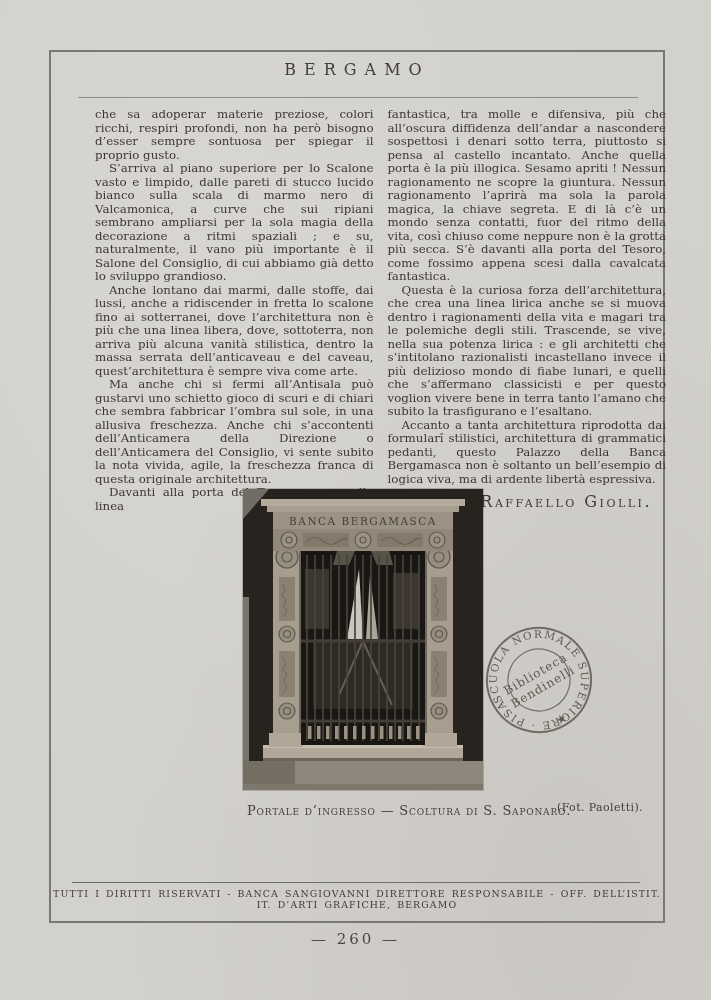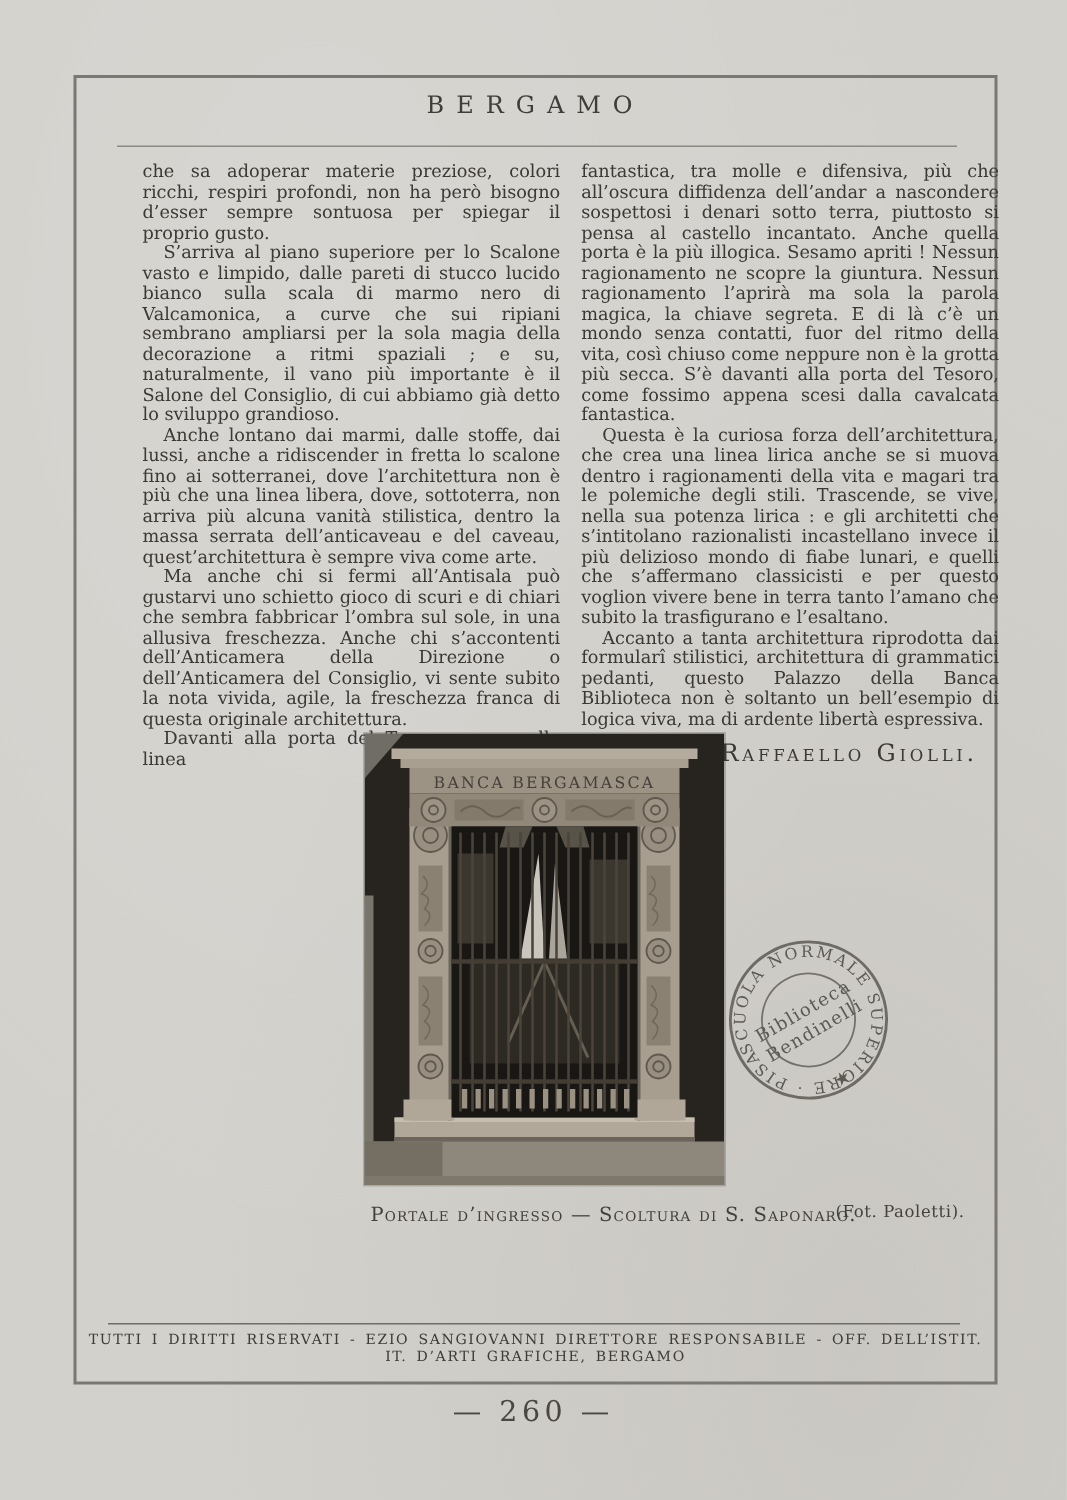--- a/index.html
+++ b/index.html
@@ -57,21 +57,21 @@
   }
   .foot-rule{
     position:absolute;left:72px;top:882px;width:568px;height:1px;background:#6f6d67;
   }
   .imprint{
     position:absolute;left:49px;top:888px;width:616px;text-align:center;
     font-size:9.4px;letter-spacing:1.1px;color:#3e3b37;word-spacing:2px;
   }
   .pageno{
     position:absolute;left:0;top:930px;width:711px;text-align:center;
-    font-size:19px;letter-spacing:3px;color:#4a4742;
+    font-size:15px;letter-spacing:3px;color:#4a4742;
   }
 </style>
 </head>
 <body>
 
 <div class="page">
 
   <div class="frame"></div>
 
   <div class="masthead">BERGAMO</div>
@@ -81,21 +81,21 @@
     <div class="col">
       <p class="noindent">che sa adoperar materie preziose, colori ricchi, respiri profondi, non ha però bisogno d’esser sempre sontuosa per spiegar il proprio gusto.</p>
       <p>S’arriva al piano superiore per lo Scalone vasto e limpido, dalle pareti di stucco lucido bianco sulla scala di marmo nero di Valcamonica, a curve che sui ripiani sembrano ampliarsi per la sola magia della decorazione a ritmi spaziali ; e su, naturalmente, il vano più importante è il Salone del Consiglio, di cui abbiamo già detto lo sviluppo grandioso.</p>
       <p>Anche lontano dai marmi, dalle stoffe, dai lussi, anche a ridiscender in fretta lo scalone fino ai sotterranei, dove l’architettura non è più che una linea libera, dove, sottoterra, non arriva più alcuna vanità stilistica, dentro la massa serrata dell’anticaveau e del caveau, quest’architettura è sempre viva come arte.</p>
       <p>Ma anche chi si fermi all’Antisala può gustarvi uno schietto gioco di scuri e di chiari che sembra fabbricar l’ombra sul sole, in una allusiva freschezza. Anche chi s’accontenti dell’Anticamera della Direzione o dell’Anticamera del Consiglio, vi sente subito la nota vivida, agile, la freschezza franca di questa originale architettura.</p>
       <p>Davanti alla porta del Tesoro, con quella linea</p>
     </div>
     <div class="col">
       <p class="noindent">fantastica, tra molle e difensiva, più che all’oscura diffidenza dell’andar a nascondere sospettosi i denari sotto terra, piuttosto si pensa al castello incantato. Anche quella porta è la più illogica. Sesamo apriti ! Nessun ragionamento ne scopre la giuntura. Nessun ragionamento l’aprirà ma sola la parola magica, la chiave segreta. E di là c’è un mondo senza contatti, fuor del ritmo della vita, così chiuso come neppure non è la grotta più secca. S’è davanti alla porta del Tesoro, come fossimo appena scesi dalla cavalcata fantastica.</p>
       <p>Questa è la curiosa forza dell’architettura, che crea una linea lirica anche se si muova dentro i ragionamenti della vita e magari tra le polemiche degli stili. Trascende, se vive, nella sua potenza lirica : e gli architetti che s’intitolano razionalisti incastellano invece il più delizioso mondo di fiabe lunari, e quelli che s’affermano classicisti e per questo voglion vivere bene in terra tanto l’amano che subito la trasfigurano e l’esaltano.</p>
-      <p>Accanto a tanta architettura riprodotta dai formularî stilistici, architettura di grammatici pedanti, questo Palazzo della Banca Biblioteca non è soltanto un bell’esempio di logica viva, ma di ardente libertà espressiva.</p>
+      <p>Accanto a tanta architettura riprodotta dai formularî stilistici, architettura di grammatici pedanti, questo Palazzo della Banca Bergamasca non è soltanto un bell’esempio di logica viva, ma di ardente libertà espressiva.</p>
       <div class="signature">Raffaello Giolli.</div>
     </div>
   </div>
 
   <svg class="photo" viewBox="0 0 240 301" xmlns="http://www.w3.org/2000/svg">
     <rect x="0" y="0" width="240" height="301" fill="#272420"></rect>
     <polygon points="0,0 26,0 0,30" fill="#b9b5ac" opacity="0.5"></polygon>
 
     <rect x="0" y="272" width="240" height="29" fill="#8e887c"></rect>
     <rect x="0" y="272" width="52" height="29" fill="#746e63"></rect>
@@ -232,16 +232,16 @@
       <text x="75" y="87" text-anchor="middle" font-family="DejaVu Serif, Liberation Serif, serif" font-size="12" letter-spacing="1">Bendinelli</text>
     </g>
   </svg>
 
   <div class="caption-row">
     <span class="caption">Portale d’ingresso — Scoltura di S. Saponaro.</span>
     <span class="credit">(Fot. Paoletti).</span>
   </div>
 
   <div class="foot-rule"></div>
-  <div class="imprint">TUTTI I DIRITTI RISERVATI - EZIO SANGIOVANNI DIRETTORE RESPONSABILE - OFF. DELL’ISTIT. IT. D’ARTI GRAFICHE, BERGAMO</div>
+  <div class="imprint">TUTTI I DIRITTI RISERVATI - BANCA SANGIOVANNI DIRETTORE RESPONSABILE - OFF. DELL’ISTIT. IT. D’ARTI GRAFICHE, BERGAMO</div>
 
   <div class="pageno">— 260 —</div>
 </div>
 
 </body></html>

